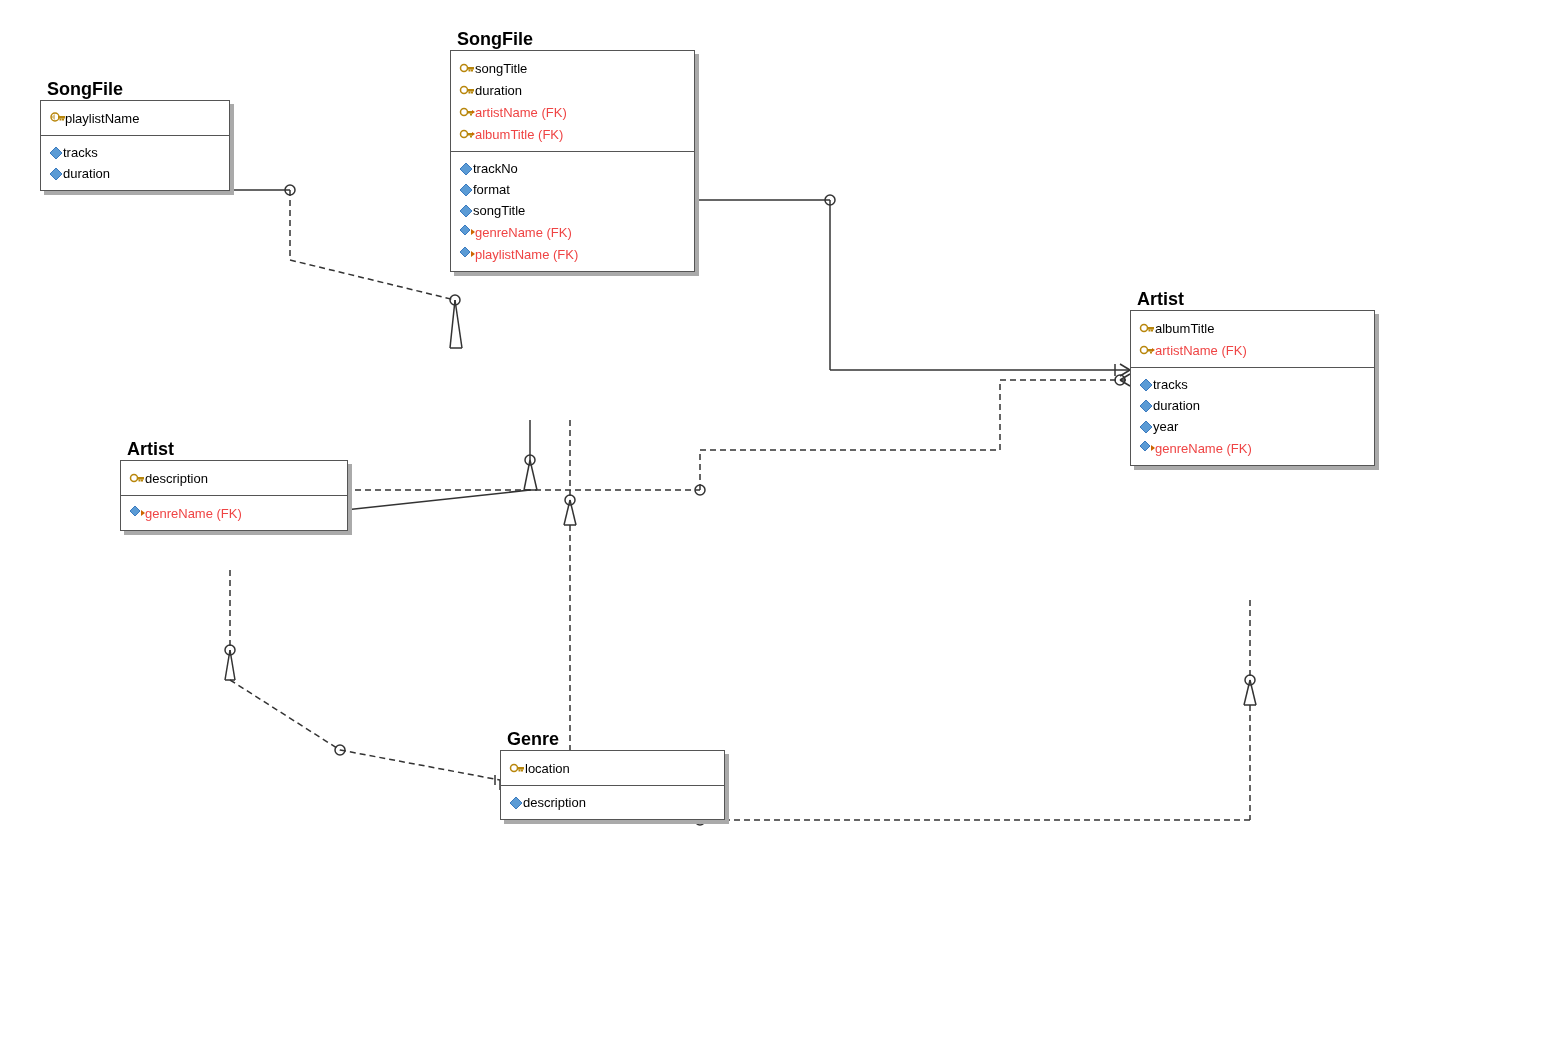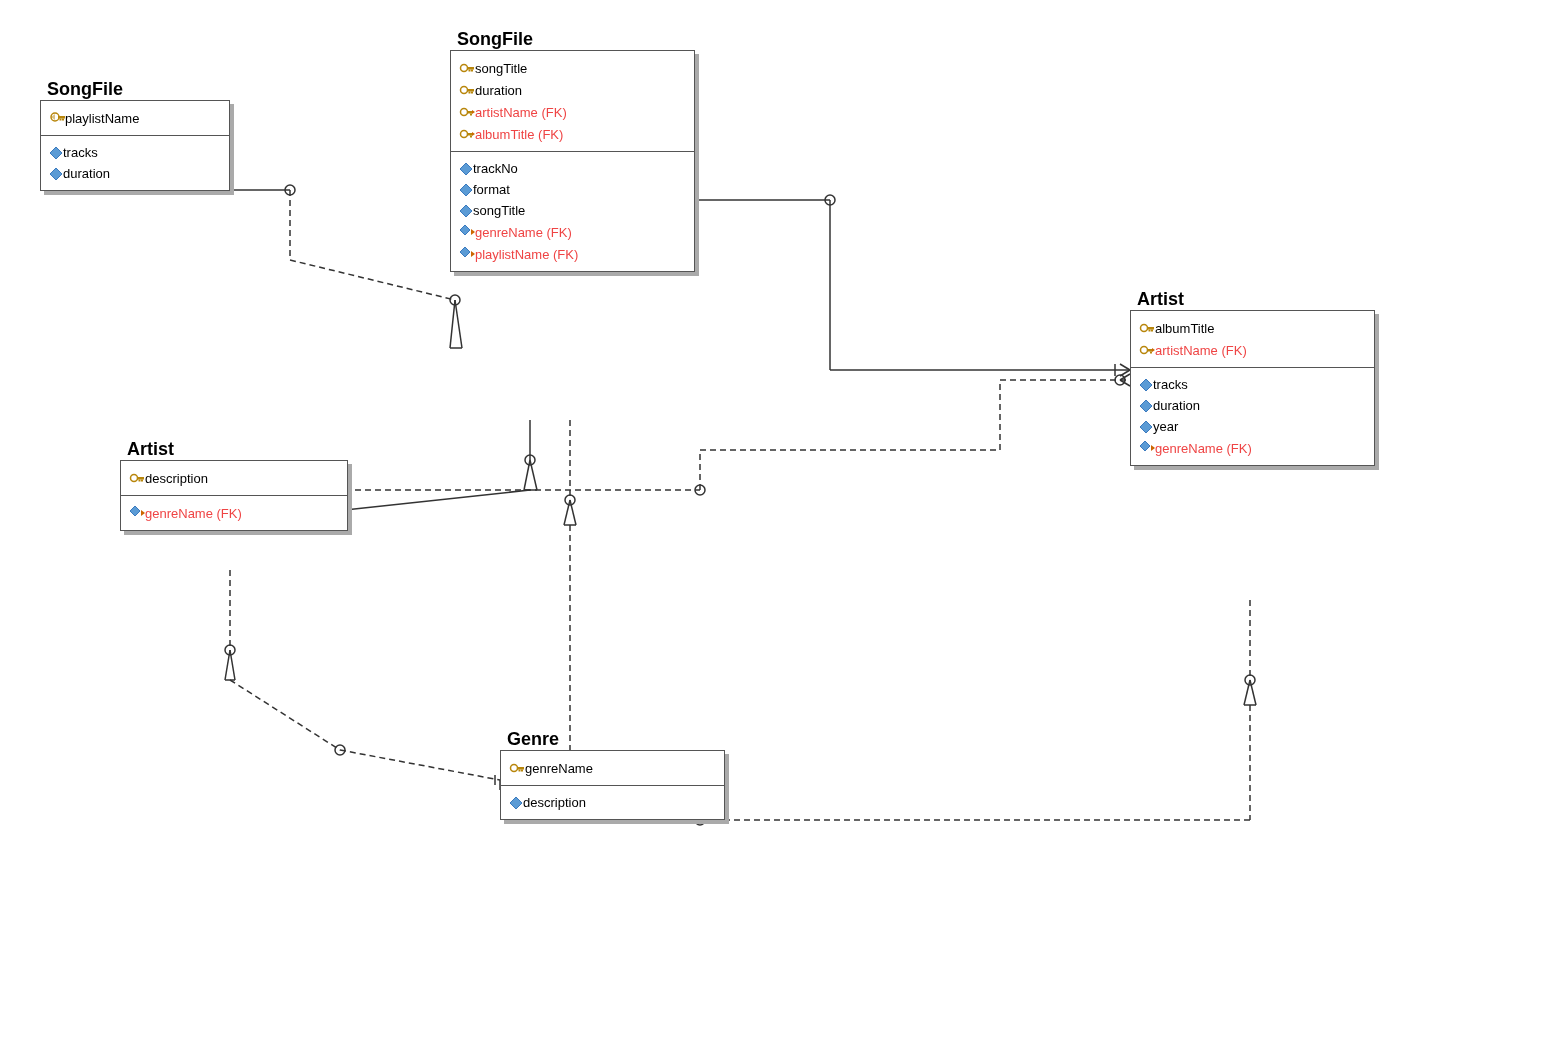--- a/index.html
+++ b/index.html
@@ -338,21 +338,21 @@
 <div class="entity" style="left:500px; top:750px; width:225px;">
   <div class="entity-title">Genre</div>
   <div class="entity-section">
     <div class="field-row">
       <svg width="16" height="16" viewBox="0 0 16 16">
         <circle cx="5" cy="8" r="3.5" fill="none" stroke="#b8860b" stroke-width="1.5"></circle>
         <rect x="8" y="7" width="7" height="2.5" fill="#b8860b"></rect>
         <rect x="12" y="9.5" width="2" height="2" fill="#b8860b"></rect>
         <rect x="9.5" y="9.5" width="2" height="2" fill="#b8860b"></rect>
       </svg>
-      <span class="label">genreName</span>
+      <span class="label">location</span>
     </div>
   </div>
   <div class="entity-section">
     <div class="field-row">
       <svg width="14" height="14" viewBox="0 0 14 14">
         <polygon points="7,1 13,7 7,13 1,7" fill="#5b9bd5" stroke="#3a7abf" stroke-width="1"></polygon>
       </svg>
       <span class="label">description</span>
     </div>
   </div>

